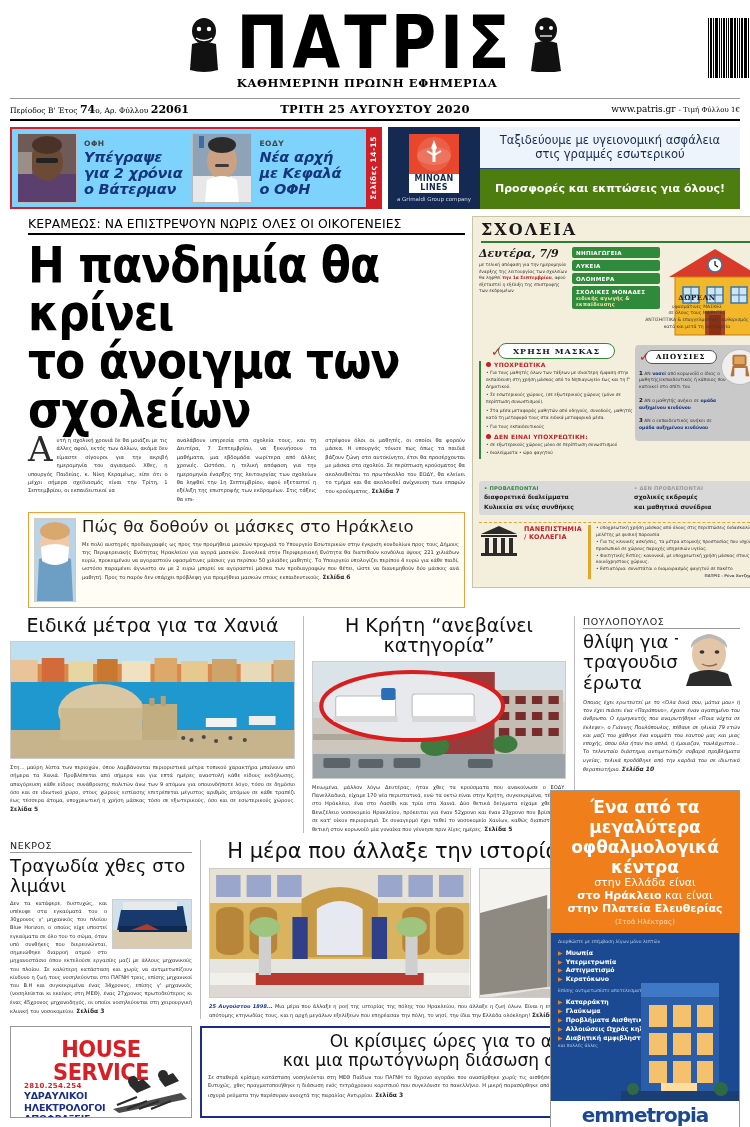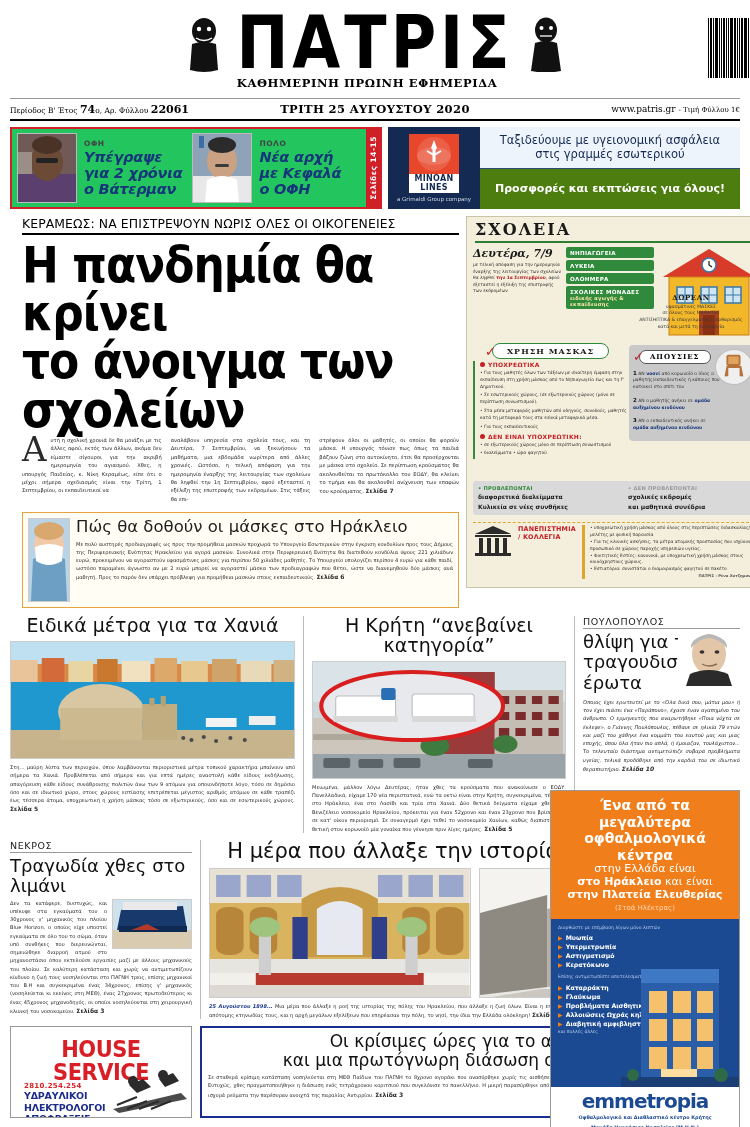--- a/index.html
+++ b/index.html
@@ -20,41 +20,41 @@
 
   .infoline{position:relative;margin:6px 10px 0 10px;border-top:1px solid #999;border-bottom:2.5px solid #000;height:20px;display:flex;align-items:center;}
   .infoline .left{font-size:7.5px;font-family:"DejaVu Serif","Liberation Serif",serif;width:33%;}
   .infoline .left b.num{font-size:11px;}
   .infoline .center{font-size:11.5px;font-weight:bold;font-family:"DejaVu Serif","Liberation Serif",serif;width:34%;text-align:center;letter-spacing:.4px;}
   .infoline .right{font-size:9px;width:33%;text-align:right;font-family:"DejaVu Serif","Liberation Serif",serif;}
   .infoline .right .pr{font-size:7px;}
 
   
   .promos{display:flex;margin:6px 10px 0 10px;gap:6px;height:82px;}
-  .promo-sports{flex:0 0 372px;border:2px solid #d02028;background:#22c55e;display:flex;position:relative;box-sizing:border-box;}
+  .promo-sports{flex:0 0 372px;border:2px solid #d02028;background:#7dd3fc;display:flex;position:relative;box-sizing:border-box;}
   .sp-item{display:flex;align-items:center;padding:4px 5px;box-sizing:border-box;}
   .sp-photo{width:58px;height:68px;flex:0 0 58px;border:1px solid #bbb;overflow:hidden;position:relative;}
   .sp-text{padding-left:7px;}
   .sp-kicker{font-size:7.5px;font-weight:bold;color:#444;letter-spacing:.5px;margin-bottom:1px;}
   .sp-head{font-size:14.5px;font-weight:bold;color:#16357a;line-height:1.12;font-style:italic;letter-spacing:-.2px;}
   .sp-side{position:absolute;right:0;top:0;bottom:0;width:14px;background:#cf1f27;color:#fff;font-size:7.5px;font-weight:bold;display:flex;align-items:center;justify-content:center;}
   .sp-side span{writing-mode:vertical-rl;transform:rotate(180deg);letter-spacing:.5px;}
 
   .promo-minoan{flex:1 1 auto;background:#152a52;display:flex;position:relative;overflow:hidden;box-sizing:border-box;}
   .minoan-logo{flex:0 0 92px;display:flex;flex-direction:column;align-items:center;justify-content:center;padding:4px 0;}
   .ml-box{width:50px;height:40px;background:#e8472b;position:relative;display:flex;align-items:center;justify-content:center;}
   .ml-box .sun{width:34px;height:34px;border-radius:50%;background:#ffffff22;position:absolute;top:3px;}
   .ml-name{background:#fff;color:#152a52;font-size:8px;font-weight:bold;text-align:center;width:50px;line-height:1.05;padding:1px 0;letter-spacing:.3px;}
   .ml-sub{color:#cfd8e8;font-size:5.5px;margin-top:3px;}
   .minoan-right{flex:1;display:flex;flex-direction:column;}
   .mr-top{flex:1;background:#eef4fb;color:#152a52;display:flex;align-items:center;justify-content:center;text-align:center;font-size:11.5px;line-height:1.22;padding:2px 6px;}
   .mr-bot{flex:1;background:#4d7c0f;color:#fff;display:flex;align-items:center;justify-content:center;font-size:11px;font-weight:bold;border-top:1px solid #2e4a7d;padding:2px 6px;text-align:center;}
 
   
-  .main{display:flex;margin:7px 10px 0 22px;gap:7px;}
+  .main{display:flex;margin:7px 10px 0 28px;gap:7px;}
   .col-left{flex:0 0 437px;}
   .col-right{flex:1 1 auto;}
 
   
   .kicker-bar{border-bottom:2px solid #000;padding-bottom:2px;}
   .kicker{font-size:12.4px;letter-spacing:.1px;font-weight:400;}
   .lead-h1{font-weight:bold;font-size:44px;line-height:.96;letter-spacing:-1px;margin:6px 0 0 0;transform:scaleY(1.14);transform-origin:top left;font-family:"DejaVu Sans","Liberation Sans",sans-serif;}
   .lead-h1 span{display:block;}
   .lead-body{display:flex;gap:9px;margin-top:26px;font-size:5.2px;line-height:1.62;text-align:justify;color:#2b2b2b;}
   .lead-body p{margin:0;flex:1;}
@@ -158,21 +158,21 @@
   .hs-list{font-family:"DejaVu Sans","Liberation Sans",sans-serif;font-weight:bold;font-size:9.5px;color:#1b2c8c;line-height:1.2;letter-spacing:-.2px;}
   .hs-img{position:absolute;right:4px;bottom:4px;width:80px;height:48px;}
 
   .sea-ad{flex:1;border:2px solid #1b2c8c;padding:4px 6px;box-sizing:border-box;height:92px;}
   .sea-title{font-size:17px;text-align:center;line-height:1.12;color:#111;}
   .sea-text{font-size:5px;line-height:1.62;text-align:justify;color:#2b2b2b;margin-top:3px;}
 
   
   .emm{border:1px solid #999;box-sizing:border-box;}
   .emm-top{background:#f07e1a;color:#fff;padding:6px 7px 7px 7px;text-align:center;}
-  .emm-top .l1{font-size:14px;line-height:1.18;font-weight:bold;}
+  .emm-top .l1{font-size:17px;line-height:1.18;font-weight:bold;}
   .emm-top .l2{font-size:11px;line-height:1.18;}
   .emm-top .l3{font-size:11px;line-height:1.18;}
   .emm-top .l3 b{font-weight:bold;}
   .emm-top .l4{font-size:7px;color:#ffd9b5;margin-top:2px;}
   .emm-mid{background:#1b4a93;color:#fff;position:relative;height:168px;overflow:hidden;padding:6px 7px;box-sizing:border-box;}
   .emm-mid .sm{font-size:4.6px;color:#b8cbe8;line-height:1.4;}
   .emm-mid ul{list-style:none;margin:3px 0 0 0;padding:0;}
   .emm-mid li{font-size:6.2px;font-weight:bold;color:#fff;line-height:1.45;display:flex;gap:3px;}
   .emm-mid li .ar{color:#f07e1a;font-size:6px;}
   .emm-bld{position:absolute;right:0;bottom:0;width:118px;height:130px;}
@@ -279,21 +279,21 @@
               <rect width="58" height="68" fill="#8fa3b8"></rect>
             <rect y="42" width="58" height="26" fill="#e8e8e8"></rect>
             <ellipse cx="29" cy="27" rx="15" ry="18" fill="#caa183"></ellipse>
             <ellipse cx="29" cy="11" rx="14" ry="8" fill="#2b2b2b"></ellipse>
             <rect x="22" y="30" width="14" height="3" rx="1.5" fill="#3a3a3a"></rect>
             <path d="M14 46 Q29 38 44 46 L46 68 H12 Z" fill="#fff"></path>
             <rect x="6" y="2" width="5" height="12" fill="#3b6ea5"></rect>
           </svg>
         </div>
         <div class="sp-text">
-          <div class="sp-kicker">ΠΟΛΟ</div>
+          <div class="sp-kicker">ΕΟΔΥ</div>
           <div class="sp-head">Νέα αρχή</div>
           <div class="sp-head">με Κεφαλά</div>
           <div class="sp-head">ο ΟΦΗ</div>
         </div>
       </div>
       <div class="sp-side">
           <span>Σελίδες 14-15</span>
         </div>
     </div>
 

